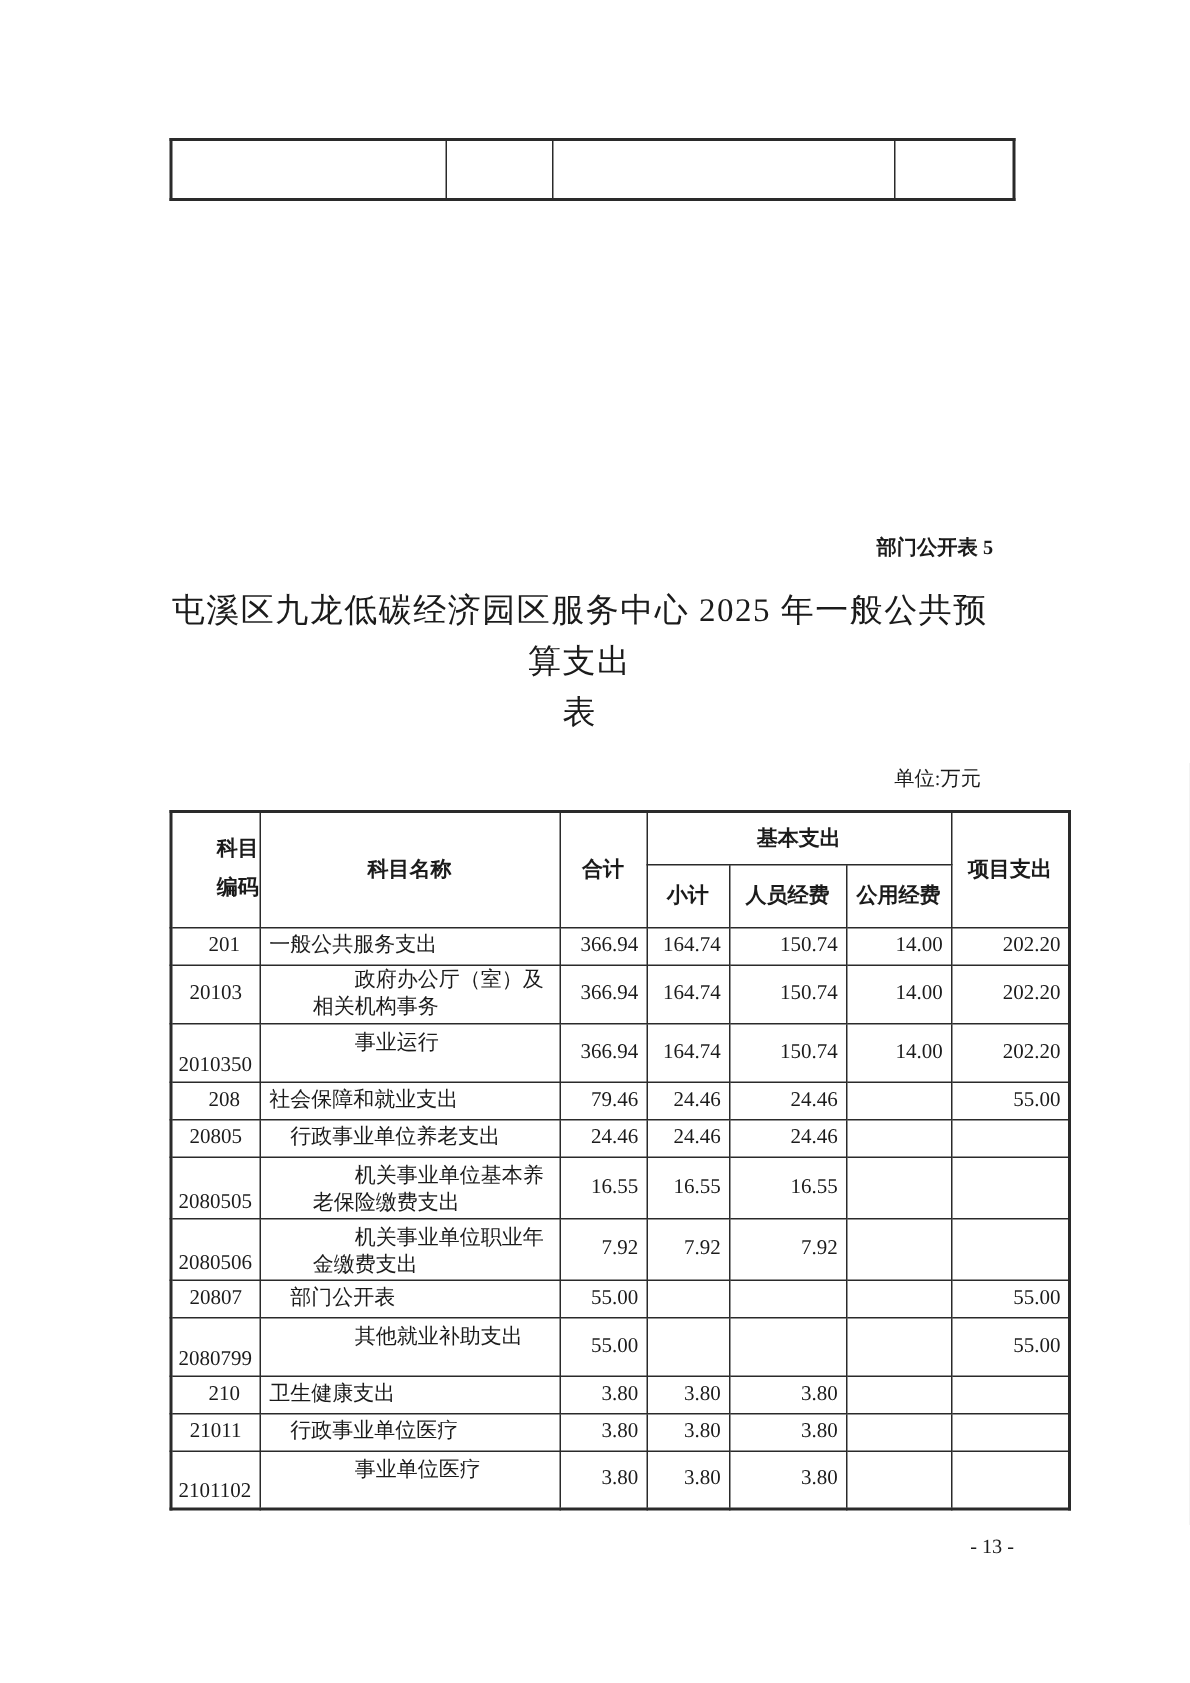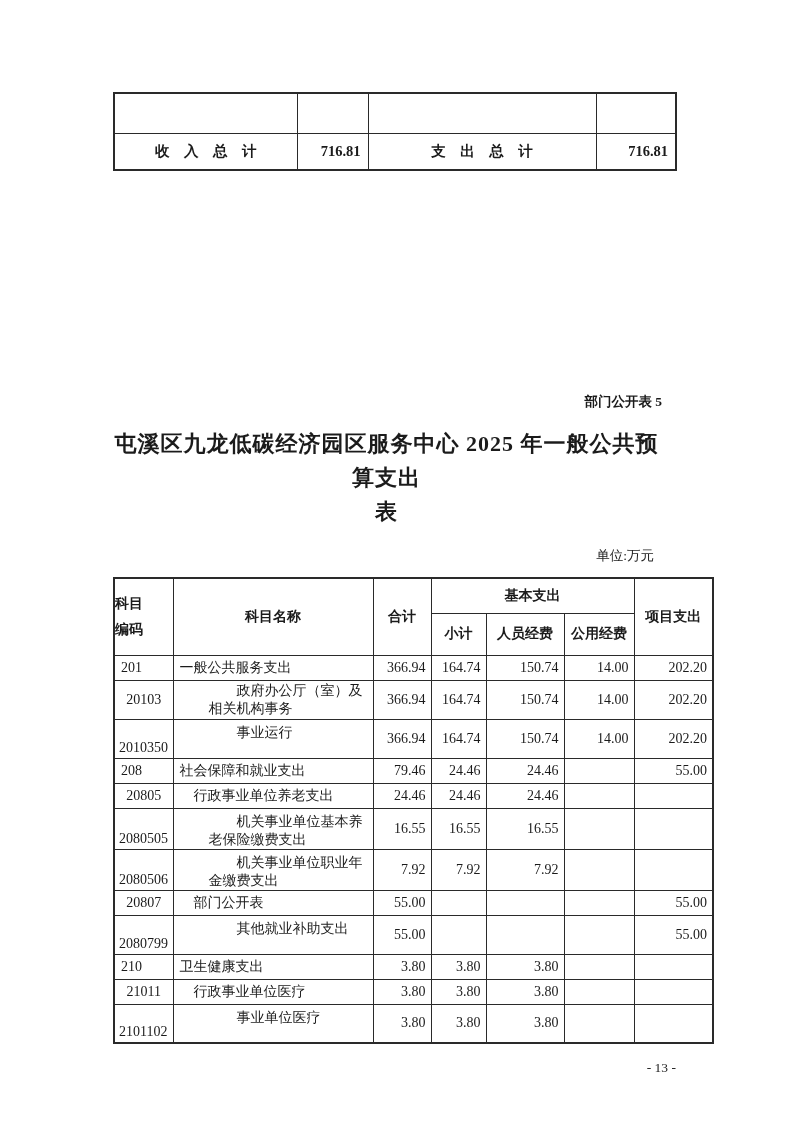--- a/index.html
+++ b/index.html
@@ -37,21 +37,21 @@
     text-align: right;
     padding-right: 50px;
     font-size: 13.5px;
     font-weight: bold;
   }
   .doc-title {
     margin-top: 16px;
     text-align: center;
     padding-right: 52px;
     font-size: 22px;
-    font-weight: bold;
+    font-weight: normal;
     line-height: 34px;
     letter-spacing: 1px;
   }
   .unit-label {
     margin-top: 18px;
     margin-bottom: 12px;
     text-align: right;
     padding-right: 58px;
     font-size: 13.5px;
   }
@@ -67,30 +67,30 @@
     vertical-align: middle;
     overflow: hidden;
   }
   .main thead td {
     font-weight: bold;
     text-align: center;
   }
   .main thead tr.h-top td { height: 35px; }
   .main thead tr.h-sub td { height: 42px; }
   .code-head { line-height: 26px; }
-  .code-head div { text-align: left; }
+  .code-head div { text-align: right; }
 
   .main td.num { text-align: right; padding-right: 5px; }
   .main td.name { text-align: left; padding-left: 6px; padding-right: 8px; line-height: 18px; }
   .main td.code { line-height: 17px; }
 
   tr.r-single td { height: 25px; }
   tr.r-double td { height: 39px; }
 
-  tr.c-left  td.code { text-align: left; padding-left: 6px; }
+  tr.c-left  td.code { text-align: left; padding-left: 24px; }
   tr.c-center td.code { text-align: center; margin-top: 27px; }
   tr.c-bottom td.code { text-align: left; padding-left: 4px; vertical-align: bottom; padding-bottom: 2px; }
   tr.c-bottom td.name { vertical-align: top; padding-top: 4px; }
   tr.c-center.r-double td.name { vertical-align: middle; }
 
   tr.i1 td.name { text-indent: 14px; }
   tr.i2 td.name { text-indent: 28px; padding-left: 35px; }
 
   
   .page-number {
@@ -111,26 +111,20 @@
         <col style="width:71px">
         <col style="width:228px">
         <col style="width:80px">
     </colgroup>
     <tbody>
       <tr class="empty-row">
         <td></td>
         <td></td>
         <td></td>
         <td></td>
-      </tr>
-      <tr class="total-row">
-        <td class="lbl">收　入　总　计</td>
-        <td class="num">716.81</td>
-        <td class="lbl">支　出　总　计</td>
-        <td class="num">716.81</td>
       </tr>
     </tbody>
   </table>
 
   <div class="table-label">部门公开表 5</div>
   <div class="doc-title">
     <div>屯溪区九龙低碳经济园区服务中心 2025 年一般公共预算支出</div>
     <div>表</div>
   </div>
   <div class="unit-label">单位:万元</div>

